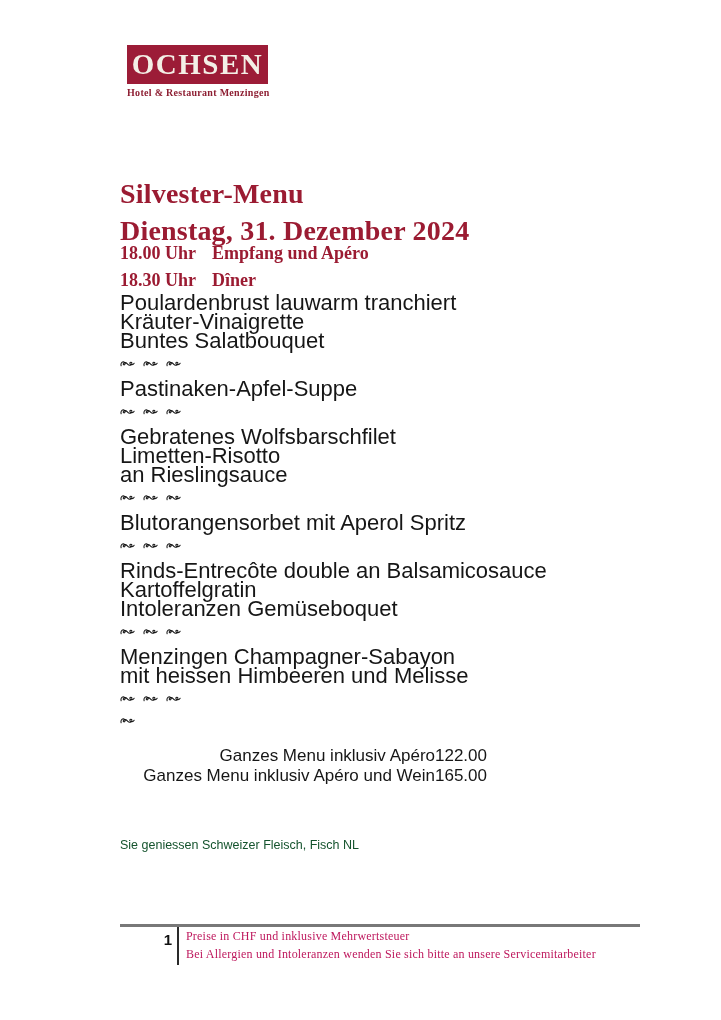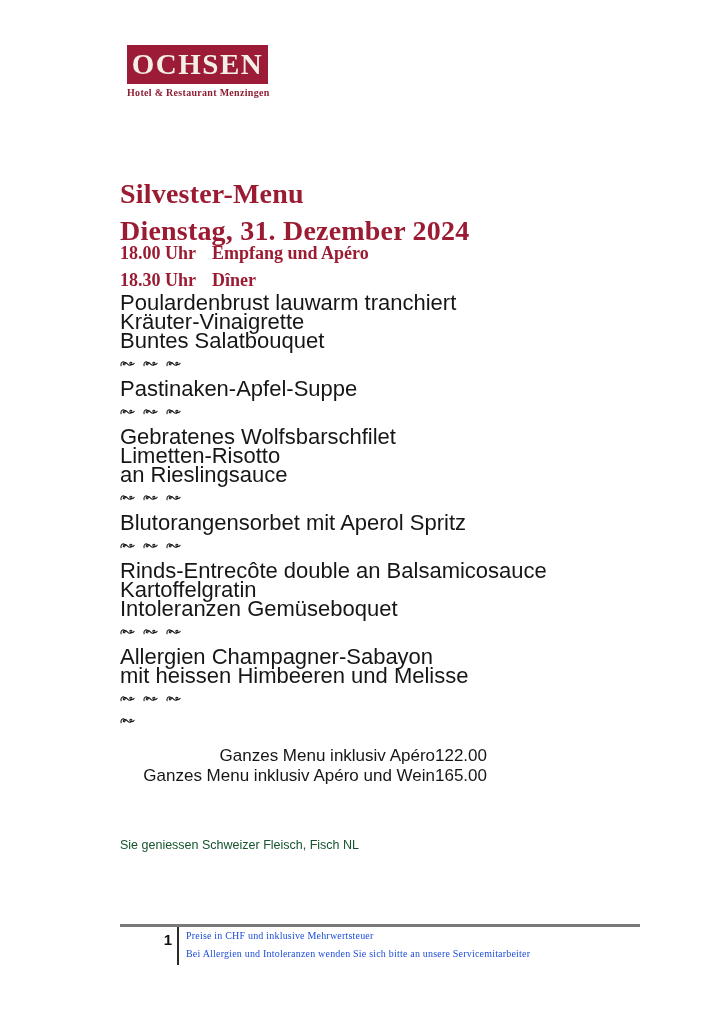--- a/index.html
+++ b/index.html
@@ -115,23 +115,23 @@
     text-align: right;
   }
   .footer-divider {
     position: absolute; left: 177px; top: 927px;
     width: 2px; height: 38px;
     background: #2a2a2a;
   }
   .footer-text {
     position: absolute; left: 186px; top: 927px;
     font-family: "Liberation Serif", serif;
-    font-size: 10px;
+    font-size: 12px;
     line-height: 18px;
-    color: #1d4ed8;
+    color: #be185d;
     letter-spacing: 0.2px;
   }
 </style>
 </head>
 <body>
 
 <div class="page">
 
   <div class="logo">
     <div class="logo-box">
@@ -233,21 +233,21 @@
         </svg>
       <svg class="swirl" viewBox="0 0 26 14">
           <path d="M2 11 C0.5 6 5 2.5 8 5 C10 6.8 8.5 10 6.5 9.3 C4.8 8.7 5.5 5.8 8.5 5.5 C11 5.3 12 7 13.5 8.5 C15 10 17 10.5 19 9.5 C21.5 8.3 21 4.5 18.5 4.8 C16.5 5 16.5 8 19 8.8 C21 9.5 23.5 8.5 24.5 6.5" fill="none" stroke="#141414" stroke-width="1.8" stroke-linecap="round"></path>
         </svg>
       <svg class="swirl" viewBox="0 0 26 14">
           <path d="M2 11 C0.5 6 5 2.5 8 5 C10 6.8 8.5 10 6.5 9.3 C4.8 8.7 5.5 5.8 8.5 5.5 C11 5.3 12 7 13.5 8.5 C15 10 17 10.5 19 9.5 C21.5 8.3 21 4.5 18.5 4.8 C16.5 5 16.5 8 19 8.8 C21 9.5 23.5 8.5 24.5 6.5" fill="none" stroke="#141414" stroke-width="1.8" stroke-linecap="round"></path>
         </svg>
     </div>
 
     <div class="course">
-      <p>Allergien Champagner-Sabayon</p>
+      <p>Menzingen Champagner-Sabayon</p>
       <p>mit heissen Himbeeren und Melisse</p>
     </div>
     <div class="sep">
       <svg class="swirl" viewBox="0 0 26 14">
           <path d="M2 11 C0.5 6 5 2.5 8 5 C10 6.8 8.5 10 6.5 9.3 C4.8 8.7 5.5 5.8 8.5 5.5 C11 5.3 12 7 13.5 8.5 C15 10 17 10.5 19 9.5 C21.5 8.3 21 4.5 18.5 4.8 C16.5 5 16.5 8 19 8.8 C21 9.5 23.5 8.5 24.5 6.5" fill="none" stroke="#141414" stroke-width="1.8" stroke-linecap="round"></path>
         </svg>
       <svg class="swirl" viewBox="0 0 26 14">
           <path d="M2 11 C0.5 6 5 2.5 8 5 C10 6.8 8.5 10 6.5 9.3 C4.8 8.7 5.5 5.8 8.5 5.5 C11 5.3 12 7 13.5 8.5 C15 10 17 10.5 19 9.5 C21.5 8.3 21 4.5 18.5 4.8 C16.5 5 16.5 8 19 8.8 C21 9.5 23.5 8.5 24.5 6.5" fill="none" stroke="#141414" stroke-width="1.8" stroke-linecap="round"></path>
         </svg>
       <svg class="swirl" viewBox="0 0 26 14">

